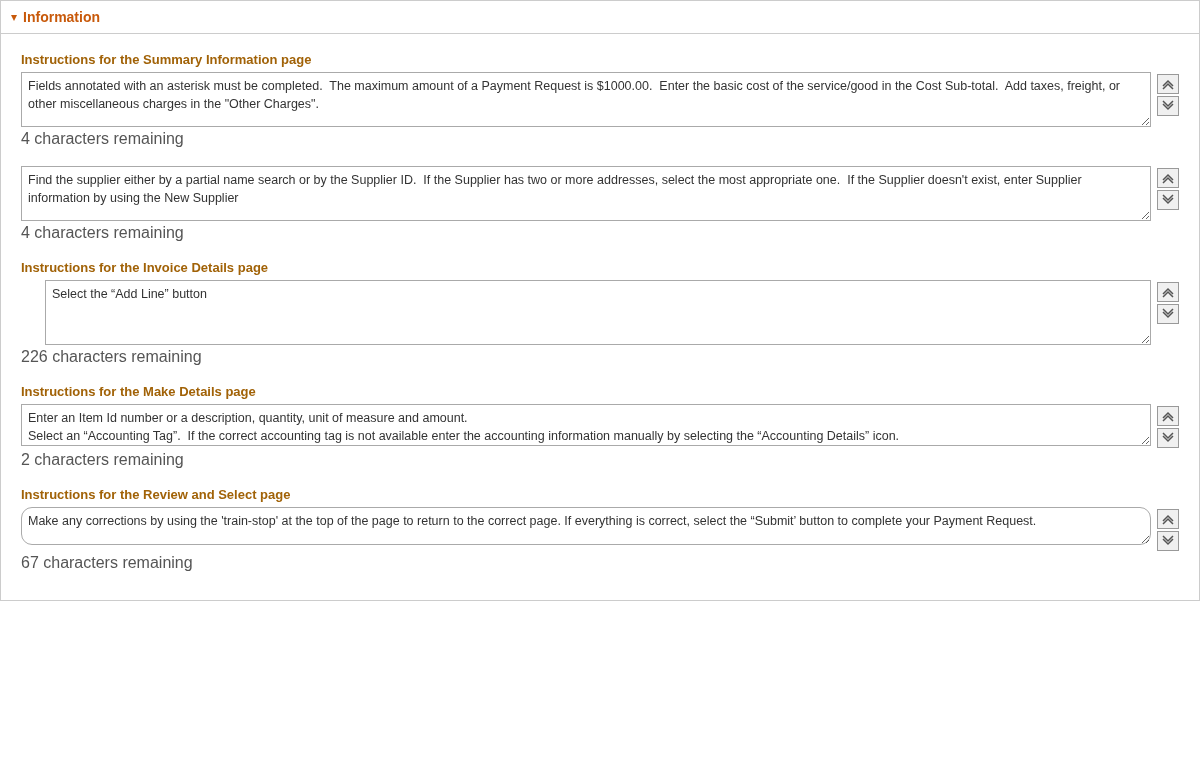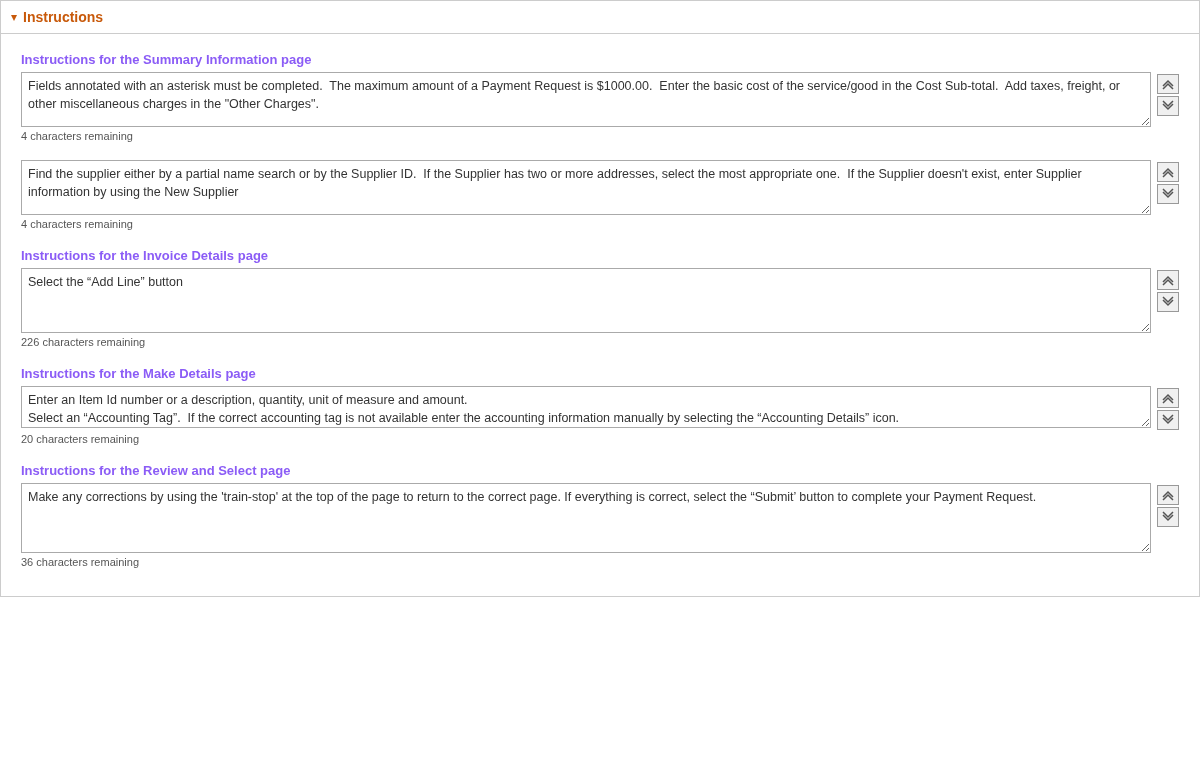--- a/index.html
+++ b/index.html
@@ -41,21 +41,21 @@
       background: #fff;
     }
 
     .section {
       margin-bottom: 18px;
     }
 
     .section-label {
       font-weight: bold;
       font-size: 13px;
-      color: #8b5cf6;
+      color: #a16207;
       margin-bottom: 5px;
     }
 
     .textarea-row {
       display: flex;
       align-items: flex-start;
       gap: 6px;
     }
 
     .textarea-row textarea {
@@ -90,37 +90,37 @@
       font-size: 10px;
       color: #555;
     }
 
     .expand-icon svg {
       width: 14px;
       height: 14px;
     }
 
     .chars-remaining {
-      font-size: 11px;
+      font-size: 16px;
       color: #555;
       margin-top: 3px;
     }
 
     
     textarea {
       overflow-y: auto;
     }
   </style>
 </head>
 <body>
 
 <div class="panel">
   <div class="panel-header">
     <span class="chevron">▾</span>
-    <span class="title">Instructions</span>
+    <span class="title">Information</span>
   </div>
   <div class="panel-body">
 
   <div class="section">
         <div class="section-label">Instructions for the Summary Information page</div>
         <div class="textarea-row">
           <textarea style="height: 55px;">Fields annotated with an asterisk must be completed.  The maximum amount of a Payment Request is $1000.00.  Enter the basic cost of the service/good in the Cost Sub-total.  Add taxes, freight, or other miscellaneous charges in the "Other Charges".</textarea>
           <div class="icon-btn">
             <div class="expand-icon">
               <svg viewBox="0 0 14 14" fill="none" stroke="#555" stroke-width="1.5">
@@ -154,21 +154,21 @@
         <polyline points="2,5 7,10 12,5"></polyline>
       </svg>
             </div>
           </div>
         </div>
         <div class="chars-remaining">4 characters remaining</div>
       </div>
       <div class="section">
         <div class="section-label">Instructions for the Invoice Details page</div>
         <div class="textarea-row">
-          <textarea style="height: 65px;">Select the “Add Line” button</textarea>
+          <textarea style="height: 65px; margin-left: 24px;">Select the “Add Line” button</textarea>
           <div class="icon-btn">
             <div class="expand-icon">
               <svg viewBox="0 0 14 14" fill="none" stroke="#555" stroke-width="1.5">
         <polyline points="2,9 7,4 12,9"></polyline>
         <polyline points="2,12 7,7 12,12"></polyline>
       </svg>
             </div>
             <div class="expand-icon">
               <svg viewBox="0 0 14 14" fill="none" stroke="#555" stroke-width="1.5">
         <polyline points="2,2 7,7 12,2"></polyline>
@@ -192,37 +192,37 @@
       </svg>
             </div>
             <div class="expand-icon">
               <svg viewBox="0 0 14 14" fill="none" stroke="#555" stroke-width="1.5">
         <polyline points="2,2 7,7 12,2"></polyline>
         <polyline points="2,5 7,10 12,5"></polyline>
       </svg>
             </div>
           </div>
         </div>
-        <div class="chars-remaining">20 characters remaining</div>
+        <div class="chars-remaining">2 characters remaining</div>
       </div>
       <div class="section">
         <div class="section-label">Instructions for the Review and Select page</div>
         <div class="textarea-row">
-          <textarea style="height: 70px;">Make any corrections by using the 'train-stop' at the top of the page to return to the correct page. If everything is correct, select the “Submit’ button to complete your Payment Request.</textarea>
-          <div class="icon-btn">
-            <div class="expand-icon">
-              <svg viewBox="0 0 14 14" fill="none" stroke="#555" stroke-width="1.5">
-        <polyline points="2,9 7,4 12,9"></polyline>
-        <polyline points="2,12 7,7 12,12"></polyline>
-      </svg>
-            </div>
-            <div class="expand-icon">
-              <svg viewBox="0 0 14 14" fill="none" stroke="#555" stroke-width="1.5">
-        <polyline points="2,2 7,7 12,2"></polyline>
-        <polyline points="2,5 7,10 12,5"></polyline>
-      </svg>
-            </div>
-          </div>
-        </div>
-        <div class="chars-remaining">36 characters remaining</div>
+          <textarea style="height: 38px; border-radius: 11px;">Make any corrections by using the 'train-stop' at the top of the page to return to the correct page. If everything is correct, select the “Submit’ button to complete your Payment Request.</textarea>
+          <div class="icon-btn">
+            <div class="expand-icon">
+              <svg viewBox="0 0 14 14" fill="none" stroke="#555" stroke-width="1.5">
+        <polyline points="2,9 7,4 12,9"></polyline>
+        <polyline points="2,12 7,7 12,12"></polyline>
+      </svg>
+            </div>
+            <div class="expand-icon">
+              <svg viewBox="0 0 14 14" fill="none" stroke="#555" stroke-width="1.5">
+        <polyline points="2,2 7,7 12,2"></polyline>
+        <polyline points="2,5 7,10 12,5"></polyline>
+      </svg>
+            </div>
+          </div>
+        </div>
+        <div class="chars-remaining">67 characters remaining</div>
       </div>
     </div>
 </div>
 
 </body></html>

